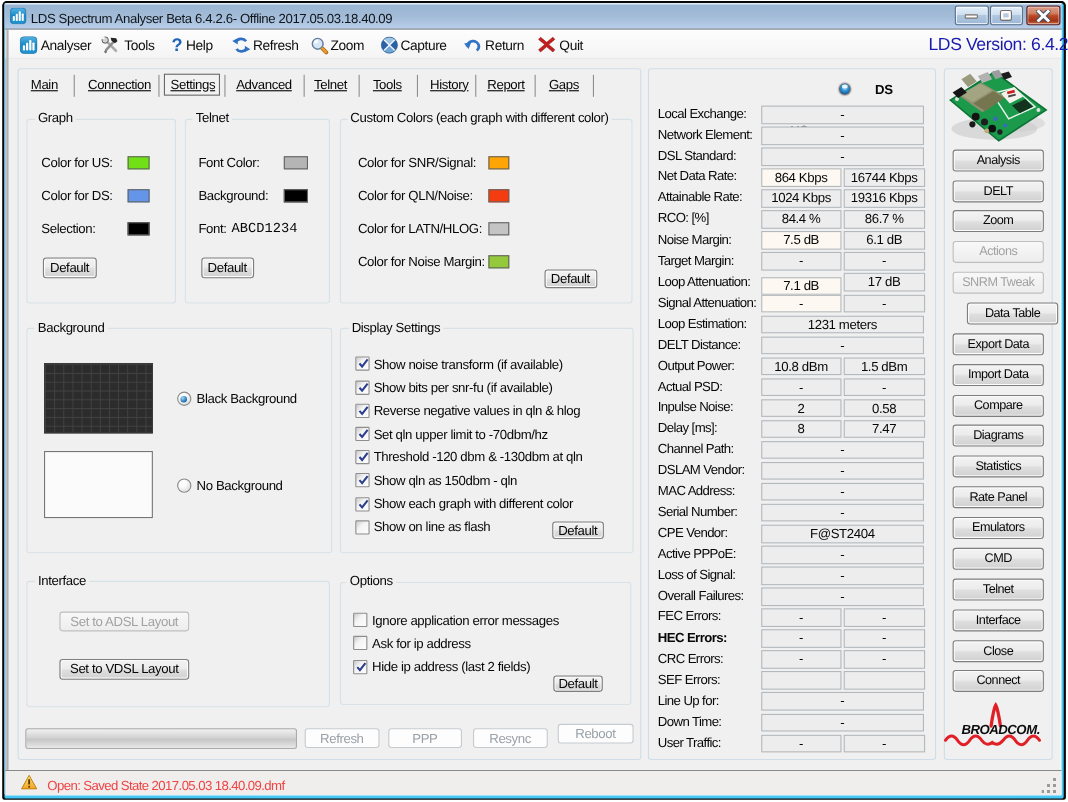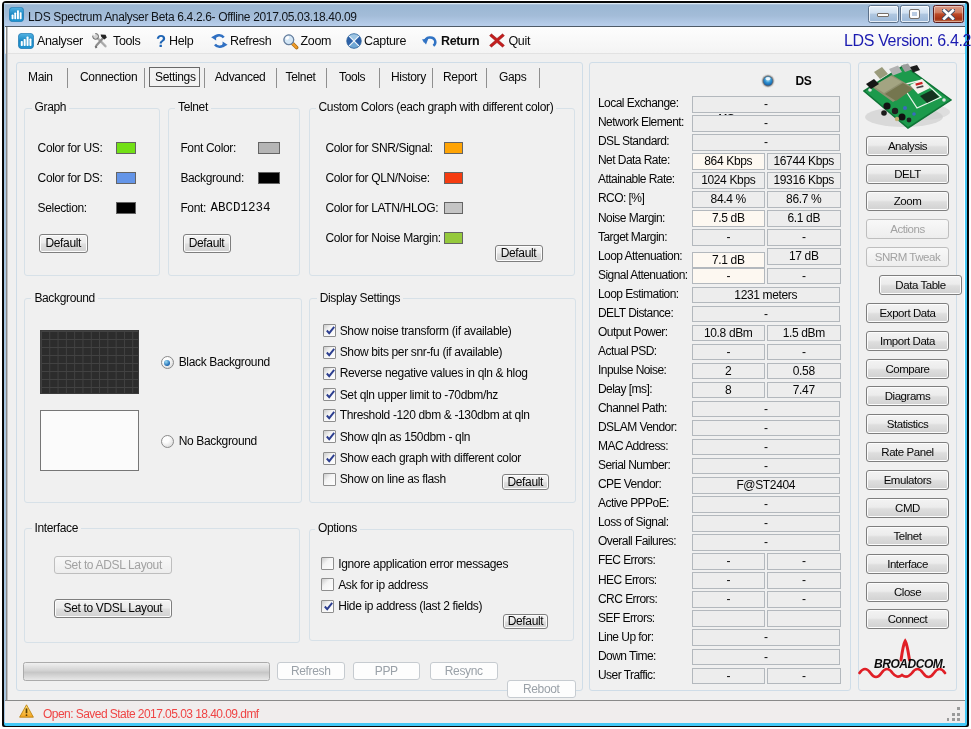--- a/index.html
+++ b/index.html
@@ -25,21 +25,21 @@
   #client { left:6px; top:53.5px; width:958px; height:646.5px; background:#f0f0f0; }
   #lshadow1 { left:6px; top:27px; width:1px; height:673px; background:#8d8d8d; }
   #lshadow2 { left:7px; top:27px; width:1px; height:673px; background:#c4c4c4; }
   
   #sb-line { left:5px; top:700px; width:960px; height:1px; background:#898989; }
   #statusbar { left:5px; top:701px; width:960px; height:21.5px; background:#f0eded; }
   #sb-text { left:43px; top:708px; height:13px; line-height:13px; position:absolute; color:#ef4444; letter-spacing:-0.55px; }
   
   .panel { border:1px solid #cfdde8; border-radius:3px; background:#f0f0f0; position:absolute; }
   
-  .tab { position:absolute; top:69.5px; height:14px; line-height:14px; text-align:center; color:#070707; }
+  .tab { position:absolute; top:69.5px; height:14px; line-height:14px; text-align:center; color:#070707;text-decoration:underline; }
   .tabsep { position:absolute; top:67.5px; height:20.5px; width:1px; background:#8f8f8f; }
   #tabsel { left:148.9px; top:66.8px; width:50.7px; height:20.7px; border:1px solid #686868; background:#f2f2f2; position:absolute; }
   
   .gbox { position:absolute; border:1px solid #d7e1e8; border-radius:3px; }
   .glabel { position:absolute; height:13px; line-height:13px; background:#f0f0f0; padding:0 3px; color:#070707; }
   .lbl { position:absolute; height:14px; line-height:14px; color:#070707; }
   .swatch { position:absolute; width:20px; height:12px; border:1px solid #646464; }
   
   .btn { position:absolute; border:1px solid #7e7e7e; border-radius:3px; background:linear-gradient(#f3f3f3 0%, #ececec 45%, #dedede 55%, #d1d1d1 100%); box-shadow:inset 0 0 0 1px #fcfcfc; text-align:center; color:#070707; }
   .btn-dis { position:absolute; border:1px solid #bebebe; border-radius:3px; background:linear-gradient(#f8f8f8, #ededed); text-align:center; color:#a2a2a2; }
@@ -140,21 +140,21 @@
   <path d="M2.8 2.8 A7.3 7.3 0 0 1 13.2 2.8 L8 8 Z" fill="#9ec6e4"></path>
   <path d="M13.2 13.2 A7.3 7.3 0 0 1 2.8 13.2 L8 8 Z" fill="#6fa6d4"></path>
   <path d="M2.6 2.6 L13.4 13.4 M13.4 2.6 L2.6 13.4" stroke="#eef4fa" stroke-width="1.3"></path>
   <circle cx="8" cy="8" r="7.3" fill="none" stroke="#2a5e96" stroke-width="0.7"></circle>
 </svg>
 <div class="tbl" style="left:364px;">Capture</div>
 <svg class="abs" style="left:420.5px; top:33.5px;" width="18" height="15" viewBox="0 0 18 15">
   <path d="M3.6 8.2 A5.4 4.9 0 0 1 14.2 7.0 A5.4 4.9 0 0 1 12.4 11.8" fill="none" stroke="#3173c4" stroke-width="2.5"></path>
   <path d="M0.9 5.6 L7.4 4.4 L5.0 10.6 Z" fill="#3173c4"></path>
 </svg>
-<div class="tbl" style="left:441px;font-weight:bold;">Return</div>
+<div class="tbl" style="left:441px;">Return</div>
 <svg class="abs" style="left:489px; top:33px;" width="16" height="16" viewBox="0 0 16 16">
   <path d="M2.4 0.8 L8 5.5 L13.6 0.8 L15.4 2.8 L9.8 7.5 L15.4 12.2 L13.6 14.2 L8 9.5 L2.4 14.2 L0.6 12.2 L6.2 7.5 L0.6 2.8 Z" fill="#c41e1e" stroke="#8e1414" stroke-width="0.5"></path>
 </svg>
 <div class="tbl" style="left:508.5px;">Quit</div>
 <div class="abs" style="left:844px; top:33.5px; width:106px; height:14px; line-height:14px; color:#1a1ab0; font-size:16px; text-align:right; white-space:nowrap;">LDS Version: 6.4.2.6</div>
 
 <svg class="abs" style="left:19px; top:704px;" width="15" height="14" viewBox="0 0 15 14">
   <path d="M7.5 0.8 L14.4 13.2 L0.6 13.2 Z" fill="url(#warng)" stroke="#b87800" stroke-width="0.8"></path>
   <path d="M7.5 4.4 L7.5 9.2" stroke="#5a3c00" stroke-width="1.7"></path>
   <circle cx="7.5" cy="11.2" r="0.9" fill="#5a3c00"></circle>
@@ -255,21 +255,21 @@
 
 <div class="btn-dis" style="left:54.3px; top:555.5px; width:117.3px; height:18.5px; line-height:16.5px;">Set to ADSL Layout</div>
 <div class="btn" style="left:54.3px; top:598.5px; width:117.3px; height:19px; line-height:17px;">Set to VDSL Layout</div>
 
 <div class="btn" style="left:503px; top:613.5px; width:45px; height:15.5px; line-height:13.5px;">Default</div>
 
 <div class="abs" style="left:22.5px; top:661.5px; width:247.5px; height:19px; border:1px solid #ababab; border-radius:2.5px; background:linear-gradient(#f0f0f0 0%, #d2d2d2 45%, #c6c6c6 55%, #e8e8e8 100%);"></div>
 <div class="btn-dis2" style="left:277px; top:662px; width:67.5px; height:18px; line-height:16px;">Refresh</div>
 <div class="btn-dis2" style="left:352.5px; top:662px; width:67.5px; height:18px; line-height:16px;">PPP</div>
 <div class="btn-dis2" style="left:429.5px; top:662px; width:68.5px; height:18px; line-height:16px;">Resync</div>
-<div class="btn-dis2" style="left:507px; top:680px; width:68.5px; height:18px; line-height:16px;">Reboot</div>
+<div class="btn-dis2" style="left:507px; top:658px; width:68.5px; height:18px; line-height:16px;">Reboot</div>
 
 <svg class="abs" style="left:858px; top:60px;" width="100" height="80" viewBox="0 0 100 80">
   <ellipse cx="46" cy="57" rx="39" ry="10" fill="#c6c6c6" opacity="0.55"></ellipse>
   <ellipse cx="62" cy="52" rx="30" ry="8" fill="#cccccc" opacity="0.5"></ellipse>
   <polygon points="6,31 46,5.5 93,40 50,68" fill="#1c9a4c"></polygon>
   <polygon points="6,31 46,5.5 93,40 50,68" fill="none" stroke="#0e7436" stroke-width="1.5"></polygon>
   <polygon points="44,25 64,20 83,37 59,48" fill="none" stroke="#e9f3ea" stroke-width="1.3"></polygon>
   <polygon points="14,27 34,15 56,28 35,42" fill="#8f9070"></polygon>
   <polygon points="15,26 33,16 44,22 26,33" fill="#a3a482"></polygon>
   <polygon points="27,34 45,23 55,29 38,41" fill="#75764f"></polygon>
@@ -372,21 +372,21 @@
 <div class="cell" style="left:691.5px; top:477.0px; width:148.5px; height:16.5px; line-height:15px;">F@ST2404</div>
 <div class="trow-label" style="top:495.2px;">Active PPPoE:</div>
 <div class="cell" style="left:691.5px; top:496.1px; width:148.5px; height:16.5px; line-height:15px;">-</div>
 <div class="trow-label" style="top:514.3px;">Loss of Signal:</div>
 <div class="cell" style="left:691.5px; top:515.1px; width:148.5px; height:16.5px; line-height:15px;">-</div>
 <div class="trow-label" style="top:533.4px;">Overall Failures:</div>
 <div class="cell" style="left:691.5px; top:534.2px; width:148.5px; height:16.5px; line-height:15px;">-</div>
 <div class="trow-label" style="top:552.4px;">FEC Errors:</div>
 <div class="cell" style="left:691.5px; top:553.2px; width:73.5px; height:16.5px; line-height:15px;">-</div>
 <div class="cell" style="left:767px; top:553.2px; width:73.5px; height:16.5px; line-height:15px;">-</div>
-<div class="trow-label" style="top:571.5px;">HEC Errors:</div>
+<div class="trow-label" style="top:571.5px;font-weight:bold;">HEC Errors:</div>
 <div class="cell" style="left:691.5px; top:572.2px; width:73.5px; height:16.5px; line-height:15px;">-</div>
 <div class="cell" style="left:767px; top:572.2px; width:73.5px; height:16.5px; line-height:15px;">-</div>
 <div class="trow-label" style="top:590.5px;">CRC Errors:</div>
 <div class="cell" style="left:691.5px; top:591.3px; width:73.5px; height:16.5px; line-height:15px;">-</div>
 <div class="cell" style="left:767px; top:591.3px; width:73.5px; height:16.5px; line-height:15px;">-</div>
 <div class="trow-label" style="top:609.6px;">SEF Errors:</div>
 <div class="cell" style="left:691.5px; top:610.4px; width:73.5px; height:16.5px; line-height:15px;"></div>
 <div class="cell" style="left:767px; top:610.4px; width:73.5px; height:16.5px; line-height:15px;"></div>
 <div class="trow-label" style="top:628.6px;">Line Up for:</div>
 <div class="cell" style="left:691.5px; top:629.4px; width:148.5px; height:16.5px; line-height:15px;">-</div>

